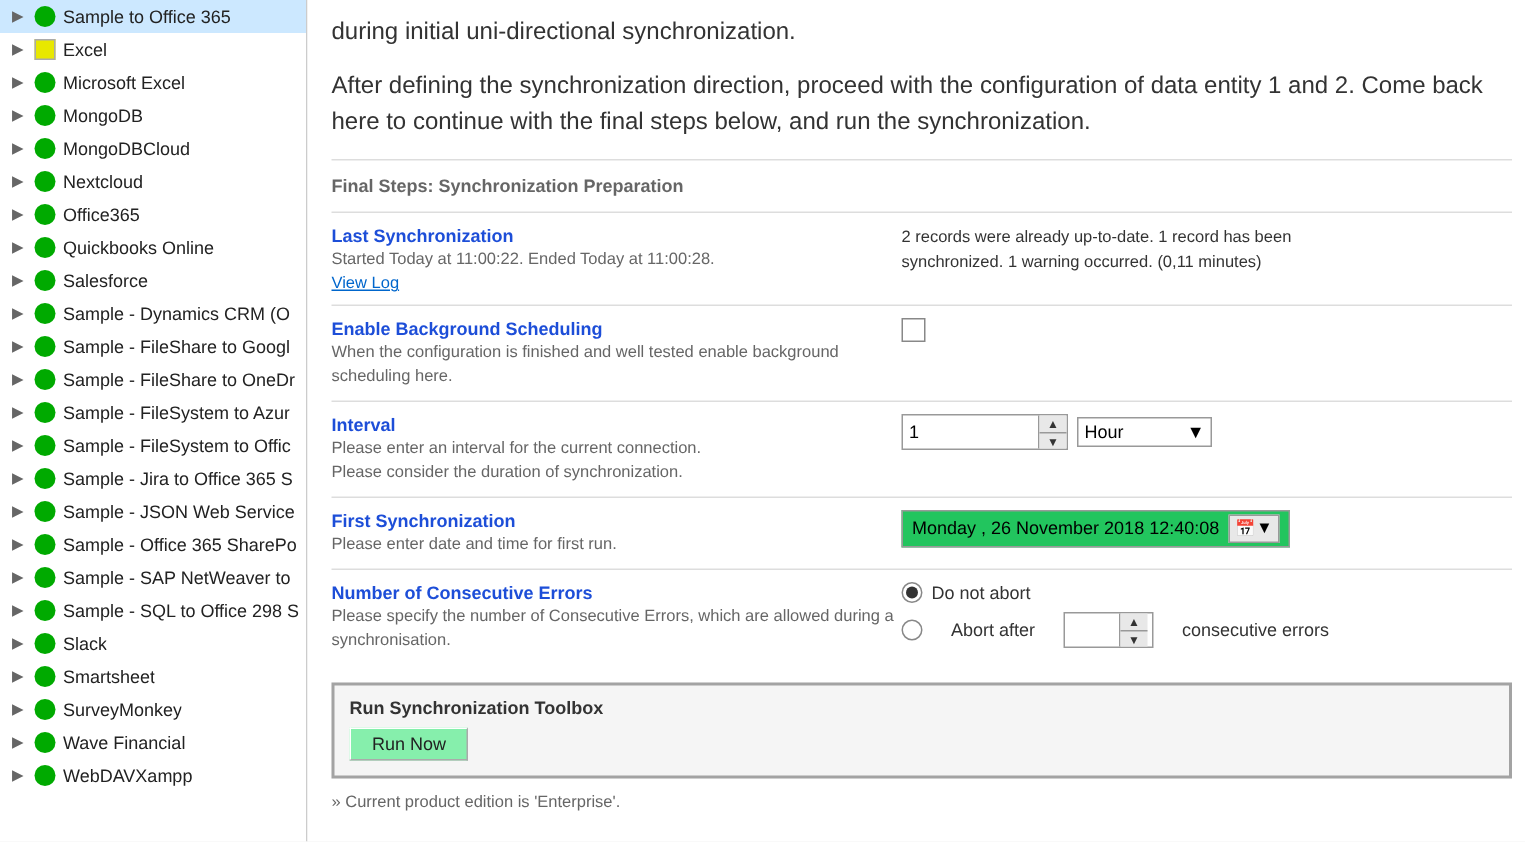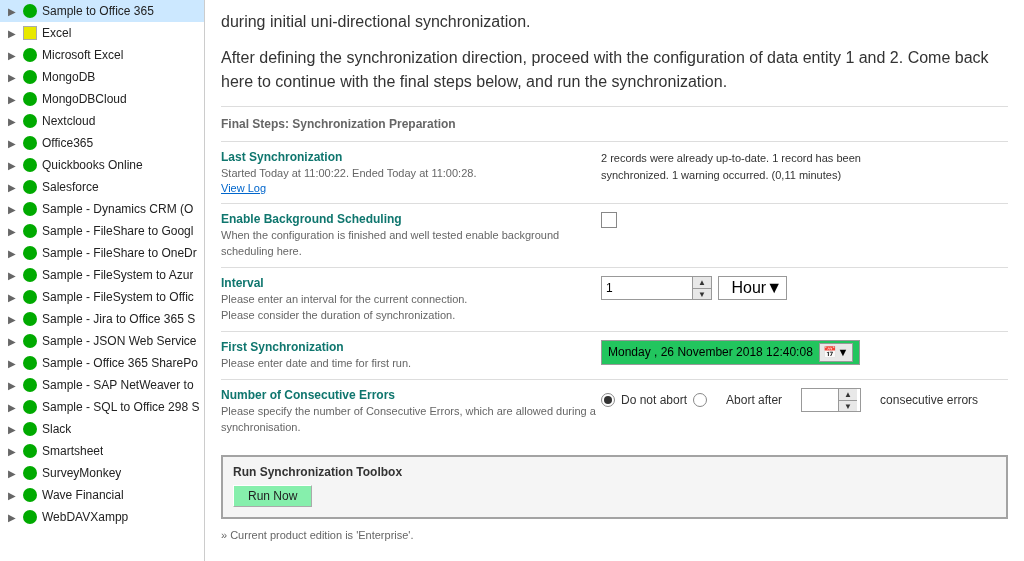--- a/index.html
+++ b/index.html
@@ -99,21 +99,21 @@
       padding: 8px 0;
       border-top: 1px solid #ddd;
     }
     .sync-row-label {
       width: 380px;
       min-width: 380px;
     }
     .sync-row-label h3 {
       font-size: 12px;
       font-weight: bold;
-      color: #0f766e;
+      color: #1d4ed8;
       margin-bottom: 2px;
     }
     .sync-row-label p {
       font-size: 11px;
       color: #666;
       line-height: 1.4;
     }
     .sync-row-label a {
       font-size: 11px;
       color: #0066cc;
@@ -180,26 +180,26 @@
       justify-content: center;
       color: #333;
     }
     .spinner-btn + .spinner-btn {
       border-top: 1px solid #999;
     }
     .unit-select {
       border: 1px solid #999;
       background: white;
       padding: 2px 4px;
-      font-size: 16px;
-      width: 69px;
+      font-size: 12px;
+      width: 90px;
       cursor: pointer;
       display: flex;
       align-items: center;
-      justify-content: flex-end;
+      justify-content: space-between;
     }
 
     
     .date-input-wrap {
       border: 1px solid #999;
       background: #22c55e;
       padding: 2px 6px;
       font-size: 12px;
       display: flex;
       align-items: center;
@@ -212,21 +212,21 @@
       padding: 2px 4px;
       cursor: pointer;
       font-size: 11px;
       display: flex;
       align-items: center;
     }
 
     
     .radio-group {
       display: flex;
-      flex-direction: row;
+      flex-direction: column;
       gap: 6px;
     }
     .radio-row {
       display: flex;
       align-items: center;
       gap: 6px;
     }
     .radio-btn {
       width: 14px;
       height: 14px;

